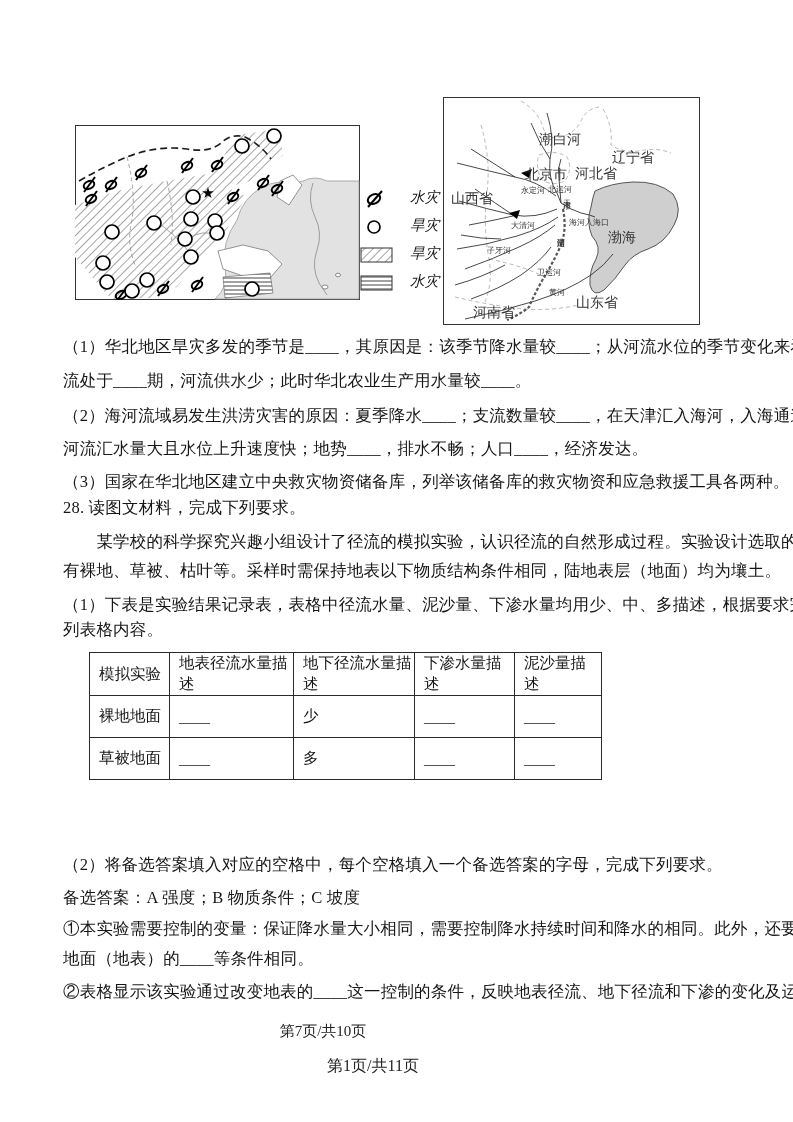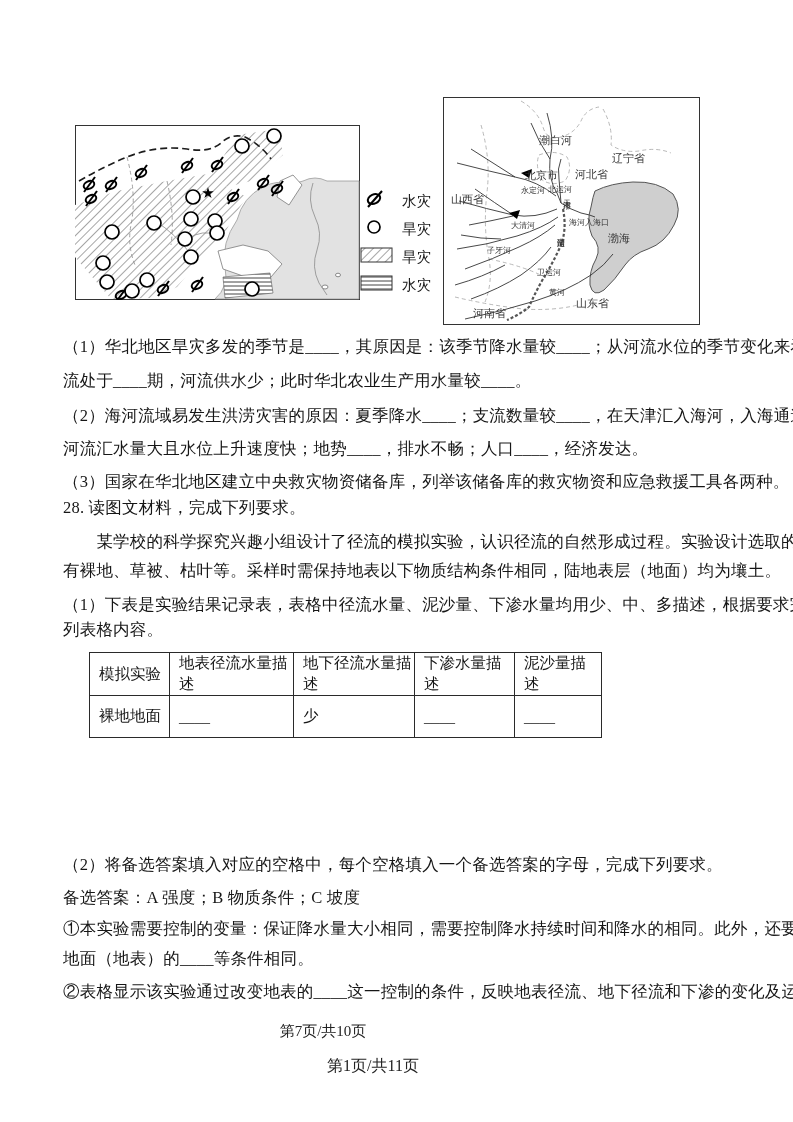--- a/index.html
+++ b/index.html
@@ -6,27 +6,27 @@
   body{
     width:793px;height:1122px;background:#ffffff;position:relative;overflow:hidden;
     font-family:"Liberation Serif","DejaVu Serif",serif;color:#111;
   }
   .tline{
     position:absolute;left:63px;font-size:16.5px;line-height:20px;white-space:nowrap;
     color:#161616;letter-spacing:0.2px;
   }
   .map-box{position:absolute;}
   .map-label{
-    position:absolute;font-size:11px;color:#333;white-space:nowrap;line-height:10px;
+    position:absolute;font-size:14px;color:#333;white-space:nowrap;line-height:10px;
     font-family:"Liberation Serif","DejaVu Serif",serif;
   }
   .map-label.small{font-size:8px;}
   .map-label.vert{writing-mode:vertical-rl;letter-spacing:1px;}
   #map-legend{position:absolute;left:360px;top:188px;display:flex;flex-direction:column;gap:5px;}
-  .legend-row{display:flex;align-items:flex-end;gap:8px;height:23px;}
+  .legend-row{display:flex;align-items:flex-start;gap:16px;height:23px;font-style:italic;}
   .legend-row span{font-size:14.5px;color:#161616;}
   #exp-table{
     position:absolute;left:63px;top:652px;border-collapse:collapse;table-layout:fixed;margin-left:26px;
   }
   #exp-table td{
     border:1.6px solid #2a2a2a;height:41px;padding:0 0 0 9px;font-size:15.5px;
     color:#161616;vertical-align:middle;text-align:left;
   }
   .footer-line{
     position:absolute;left:0;width:646px;text-align:center;font-size:15px;color:#222;
@@ -230,20 +230,27 @@
     <td>下渗水量描述</td>
     <td>泥沙量描述</td>
   </tr>
   <tr>
     <td>裸地地面</td>
     <td>____</td>
     <td>少</td>
     <td>____</td>
     <td>____</td>
   </tr>
+  <tr>
+    <td>草被地面</td>
+    <td>____</td>
+    <td>多</td>
+    <td>____</td>
+    <td>____</td>
+  </tr>
 </tbody>
   </table>
 
 <div class="tline" style="top:855px">（2）将备选答案填入对应的空格中，每个空格填入一个备选答案的字母，完成下列要求。</div>
 <div class="tline" style="top:888px">备选答案：A 强度；B 物质条件；C 坡度</div>
 <div class="tline" style="top:919px">①本实验需要控制的变量：保证降水量大小相同，需要控制降水持续时间和降水的相同。此外，还要控制</div>
 <div class="tline" style="top:949px">地面（地表）的____等条件相同。</div>
 <div class="tline" style="top:982px">②表格显示该实验通过改变地表的____这一控制的条件，反映地表径流、地下径流和下渗的变化及运动过</div>
 
 <div class="footer-line" style="top:1022px;">第7页/共10页</div>

